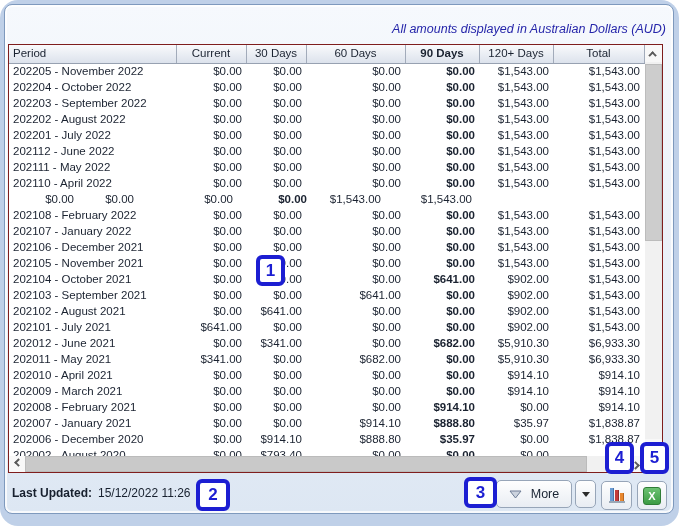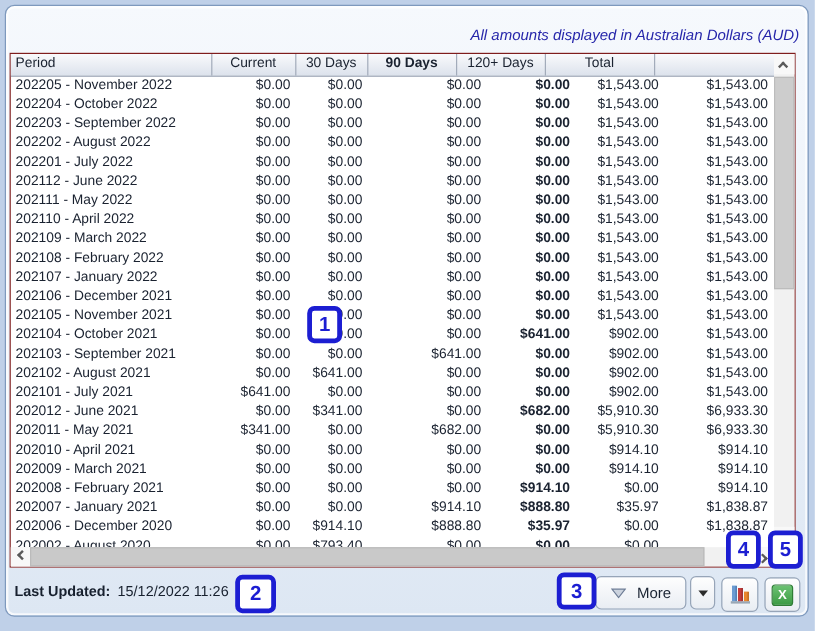--- a/index.html
+++ b/index.html
@@ -1,18 +1,18 @@
 <!DOCTYPE html>
 <html><head>
 <meta charset="utf-8">
 <style>
   * { margin:0; padding:0; box-sizing:border-box; }
   body { width:679px; height:526px; }
   .stage { position:relative; width:679px; height:526px; background:#bfd0e8;
-           font-family:"Liberation Sans", sans-serif; overflow:hidden; }
+           font-family:"Liberation Sans", sans-serif; overflow:hidden;border-radius:18px; }
   .panel { position:absolute; left:4px; top:4px; width:670px; height:510px;
            border:1px solid #7e99bd; border-radius:8px;
            background:linear-gradient(180deg,#f6f9fd 0%,#e9eff8 55%,#dde7f3 100%);
            box-shadow: inset 0 0 0 2px rgba(255,255,255,0.75); }
   .aud-note { position:absolute; top:22px; right:13px; font-size:12.5px; font-style:italic;
               color:#2626aa; }
   
   .grid { position:absolute; left:8px; top:44px; width:655px; height:429px;
           border:1px solid #7f1d1d; background:#fff; }
   .thead { position:absolute; left:0; top:0; width:636px; height:19px; display:flex;
@@ -83,20 +83,21 @@
 <div class="stage">
   <div class="panel"></div>
 
   <div class="aud-note">All amounts displayed in Australian Dollars (AUD)</div>
 
   <div class="grid">
     <div class="thead">
         <div class="hcell col0">Period</div>
         <div class="hcell col1">Current</div>
         <div class="hcell col2">30 Days</div>
+        <div class="hcell col3">60 Days</div>
         <div class="hcell col4">90 Days</div>
         <div class="hcell col5">120+ Days</div>
         <div class="hcell col6">Total</div>
       </div>
     <div class="tbody">
         <div class="row">
           <div class="cell col0">202205 - November 2022</div>
           <div class="cell col1 num">$0.00</div>
           <div class="cell col2 num">$0.00</div>
           <div class="cell col3 num">$0.00</div>
@@ -161,21 +162,20 @@
         <div class="row">
           <div class="cell col0">202110 - April 2022</div>
           <div class="cell col1 num">$0.00</div>
           <div class="cell col2 num">$0.00</div>
           <div class="cell col3 num">$0.00</div>
           <div class="cell col4 num">$0.00</div>
           <div class="cell col5 num">$1,543.00</div>
           <div class="cell col6 num">$1,543.00</div>
         </div>
         <div class="row">
-          <div class="cell col0">202109 - March 2022</div>
           <div class="cell col1 num">$0.00</div>
           <div class="cell col2 num">$0.00</div>
           <div class="cell col3 num">$0.00</div>
           <div class="cell col4 num">$0.00</div>
           <div class="cell col5 num">$1,543.00</div>
           <div class="cell col6 num">$1,543.00</div>
         </div>
         <div class="row">
           <div class="cell col0">202108 - February 2022</div>
           <div class="cell col1 num">$0.00</div>

